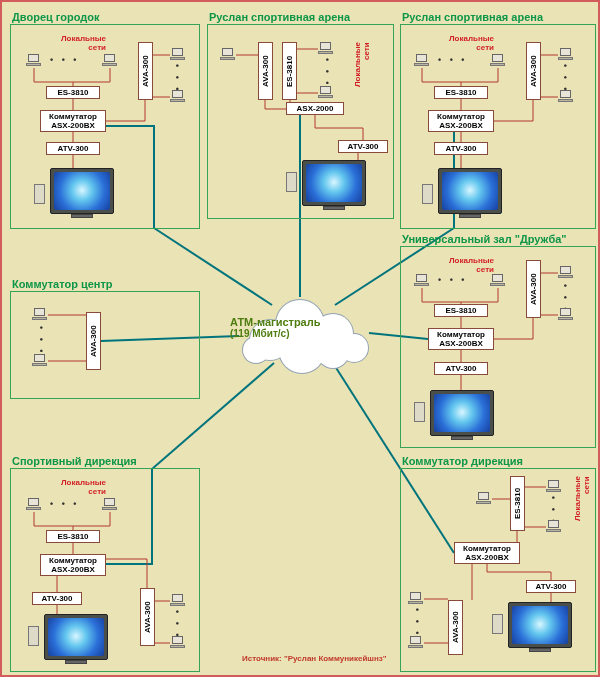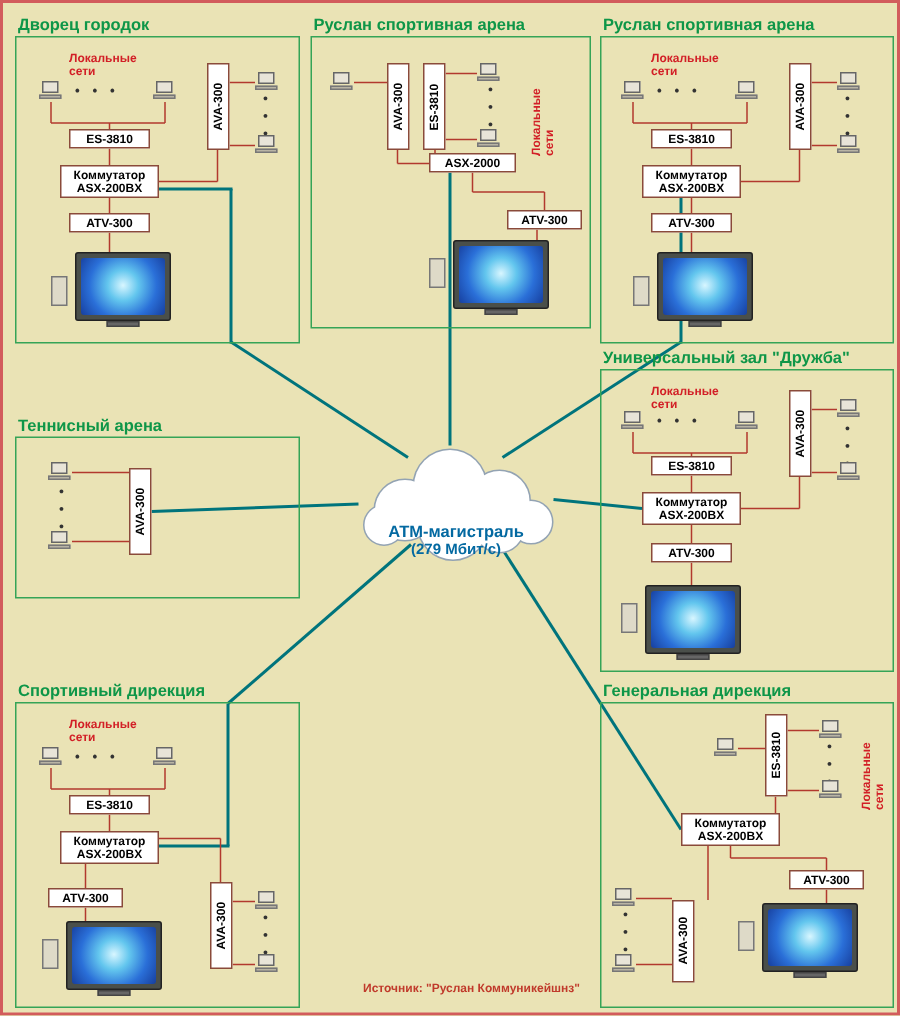--- a/index.html
+++ b/index.html
@@ -10,35 +10,35 @@
   }
   svg.lines{position:absolute;left:0;top:0;}
   .site{position:absolute;border:1px solid #35a457;}
   .stitle{position:absolute;color:#0e9648;font-weight:bold;font-size:11px;white-space:nowrap;}
   .comp{
     position:absolute;background:#fff;border:1px solid #8a4a3a;color:#000;
     font-size:8px;font-weight:bold;display:flex;flex-direction:column;
     align-items:center;justify-content:center;text-align:center;line-height:1.15;box-sizing:border-box;
   }
   .vcomp{writing-mode:vertical-rl;transform:rotate(180deg);}
-  .lred{position:absolute;color:#d21f26;font-size:8px;font-weight:bold;text-align:left;line-height:1.1;}
+  .lred{position:absolute;color:#d21f26;font-size:8px;font-weight:bold;text-align:right;line-height:1.1;}
   .vlred{writing-mode:vertical-rl;transform:rotate(180deg);}
   .pc{position:absolute;width:16px;height:14px;}
   .pc .scr{display:block;width:11px;height:8px;margin-left:2px;background:#e8e4d8;border:1px solid #666;box-sizing:border-box;}
   .pc .kb{display:block;width:15px;height:3px;margin-top:1px;background:#b9b4a4;border:1px solid #777;box-sizing:border-box;}
   .dots{position:absolute;color:#333;font-size:9px;font-weight:bold;letter-spacing:3px;white-space:nowrap;}
   .vdots{position:absolute;color:#333;font-size:9px;font-weight:bold;letter-spacing:3px;writing-mode:vertical-rl;}
   .monitor{position:absolute;width:64px;}
   .monitor .body{width:64px;height:46px;background:#4a4f4a;border:1px solid #222;border-radius:2px;padding:3px;box-sizing:border-box;}
   .monitor .screen{width:100%;height:100%;border-radius:2px;
     background:radial-gradient(circle at 50% 48%, #d8f6ff 0%, #63c6ee 30%, #2a6fd8 65%, #173f9e 100%);}
   .monitor .stand{width:22px;height:4px;margin:0 auto;background:#666;border:1px solid #444;box-sizing:border-box;}
   .tower{position:absolute;width:11px;height:20px;background:#dedac8;border:1px solid #777;box-sizing:border-box;}
   .cloud{position:absolute;}
-  .cloud-text{position:absolute;left:0;right:0;top:26px;text-align:center;color:#0369a1;font-weight:bold;margin-top:33px;}
+  .cloud-text{position:absolute;left:0;right:0;top:26px;color:#4d7c0f;font-weight:bold;}
   .cloud-text .l1{font-size:11px;}
   .cloud-text .l2{font-size:10px;}
   .source{position:absolute;color:#c03a2b;font-size:8px;font-weight:bold;white-space:nowrap;}
 </style>
 </head>
 <body>
 
 <div class="page">
 
   <svg class="lines" width="600" height="677" viewBox="0 0 600 677">
@@ -132,23 +132,23 @@
   <div class="site" style="left:398px;top:22px;width:194px;height:203px"></div>
   <div class="site" style="left:398px;top:244px;width:194px;height:200px"></div>
   <div class="site" style="left:8px;top:289px;width:188px;height:106px"></div>
   <div class="site" style="left:8px;top:466px;width:188px;height:202px"></div>
   <div class="site" style="left:398px;top:466px;width:194px;height:202px"></div>
 
   <div class="stitle" style="left:10px;top:9px">Дворец городок</div>
   <div class="stitle" style="left:207px;top:9px">Руслан спортивная арена</div>
   <div class="stitle" style="left:400px;top:9px">Руслан спортивная арена</div>
   <div class="stitle" style="left:400px;top:231px">Универсальный зал "Дружба"</div>
-  <div class="stitle" style="left:10px;top:276px">Теннисный арена</div>
+  <div class="stitle" style="left:10px;top:276px">Коммутатор центр</div>
   <div class="stitle" style="left:10px;top:453px">Спортивный дирекция</div>
-  <div class="stitle" style="left:400px;top:453px">Генеральная дирекция</div>
+  <div class="stitle" style="left:400px;top:453px">Коммутатор дирекция</div>
 
   <div class="lred" style="left:44px;top:33px;width:60px">Локальные сети</div>
   <span class="pc" style="left:24px;top:52px">
       <span class="scr"></span>
       <span class="kb"></span>
     </span>
   <span class="pc" style="left:100px;top:52px">
       <span class="scr"></span>
       <span class="kb"></span>
     </span>
@@ -370,19 +370,19 @@
           <circle cx="70" cy="34" r="24"></circle>
         <circle cx="103" cy="44" r="20"></circle>
           <circle cx="124" cy="58" r="14"></circle>
         <circle cx="26" cy="60" r="13"></circle>
           <circle cx="72" cy="60" r="23"></circle>
         <circle cx="103" cy="62" r="16"></circle>
       </g>
     </svg>
     <div class="cloud-text">
       <div class="l1">АТМ-магистраль</div>
-      <div class="l2">(279 Мбит/с)</div>
+      <div class="l2">(119 Мбит/с)</div>
     </div>
   </div>
 
   <div class="source" style="left:240px;top:652px">Источник: "Руслан Коммуникейшнз"</div>
 
 </div>
 
 </body></html>

